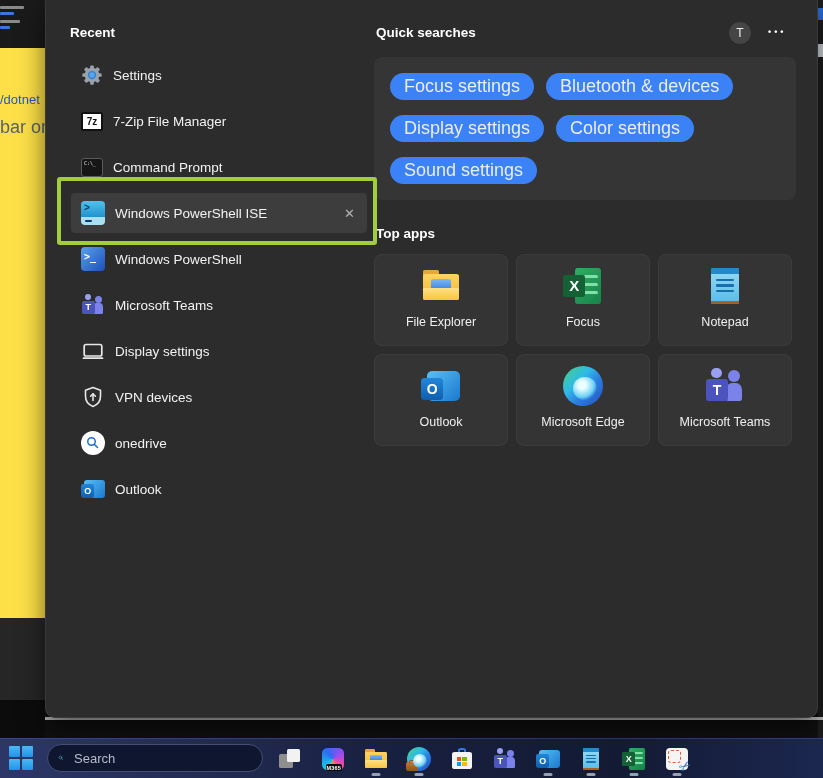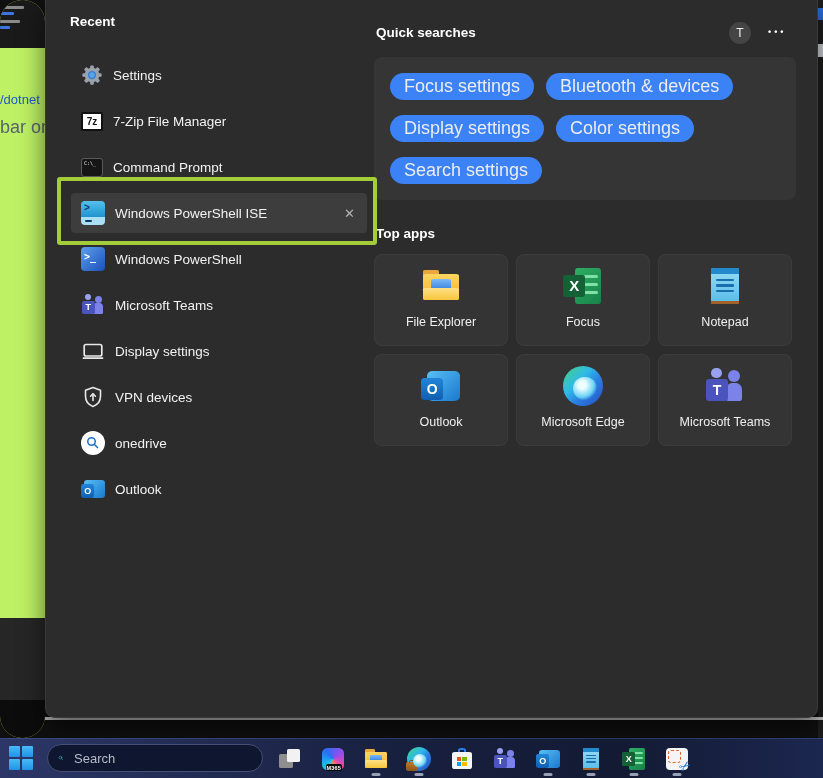--- a/index.html
+++ b/index.html
@@ -1,19 +1,19 @@
 <!DOCTYPE html>
 <html><head>
 <meta charset="utf-8">
 <style>
   html,body{margin:0;padding:0;background:#000;}
   .screen{position:relative;width:823px;height:778px;overflow:hidden;
     font-family:"Liberation Sans","DejaVu Sans",sans-serif;background:#101010;}
   
-  .bg-left{position:absolute;left:0;top:0;width:45px;height:738px;background:#bef264;overflow:hidden;border-radius:22px;}
+  .bg-left{position:absolute;left:0;top:0;width:45px;height:738px;background:#fde047;overflow:hidden;}
   .bgl-head{position:absolute;left:0;top:0;width:45px;height:48px;background:#1a1a1a;}
   .bgl-bar{position:absolute;height:3px;border-radius:1px;background:#8a8a8a;}
   .bgl-bar.blue{background:#3d74e0;}
   .bgl-link{position:absolute;left:0;top:92px;color:#2257d6;font-size:13px;white-space:nowrap;}
   .bgl-snip{position:absolute;left:0;top:117px;color:#5a6270;font-size:18px;white-space:nowrap;}
   .bgl-foot{position:absolute;left:0;top:618px;width:45px;height:82px;background:#262626;}
   .bgl-foot2{position:absolute;left:0;top:700px;width:45px;height:38px;background:#0c0c0c;}
   
   .bg-right{position:absolute;left:818px;top:0;width:5px;height:738px;background:#1d1d1d;}
   .frag{position:absolute;left:0;width:5px;}
@@ -163,21 +163,21 @@
   </div>
 
   <div class="bg-right">
     <div class="frag frag-blue"></div>
     <div class="frag frag-white"></div>
   </div>
   <div class="win-underline"></div>
 
   <div class="panel">
 
-    <span class="sec-title" style="left:24px;top:14px;">Recent</span>
+    <span class="sec-title" style="left:24px;top:25px;">Recent</span>
 
     <div class="recent-list">
 
       <div class="recent-row">
         <span class="ic s22">
           <svg viewBox="0 0 24 24" width="22" height="22">
             <g fill="#9aa2ab">
               <rect x="10" y="1.5" width="4" height="21" rx="1"></rect>
               <rect x="10" y="1.5" width="4" height="21" rx="1" transform="rotate(45 12 12)"></rect>
               <rect x="10" y="1.5" width="4" height="21" rx="1" transform="rotate(90 12 12)"></rect>
@@ -275,21 +275,21 @@
 
     <span class="sec-title" style="left:330px;top:25px;">Quick searches</span>
     <span class="avatar">T</span>
     <span class="more">•••</span>
 
     <div class="qs-card">
       <span class="chip">Focus settings</span>
       <span class="chip">Bluetooth &amp; devices</span>
       <span class="chip">Display settings</span>
       <span class="chip">Color settings</span>
-      <span class="chip">Search settings</span>
+      <span class="chip">Sound settings</span>
     </div>
 
     <span class="sec-title" style="left:330px;top:226px;">Top apps</span>
 
     <div class="apps-grid">
       <div class="tile">
         <span class="ic s40 ic-folder">
           <span class="f-tab"></span>
             <span class="f-body"></span>
             <span class="f-tray"></span>

